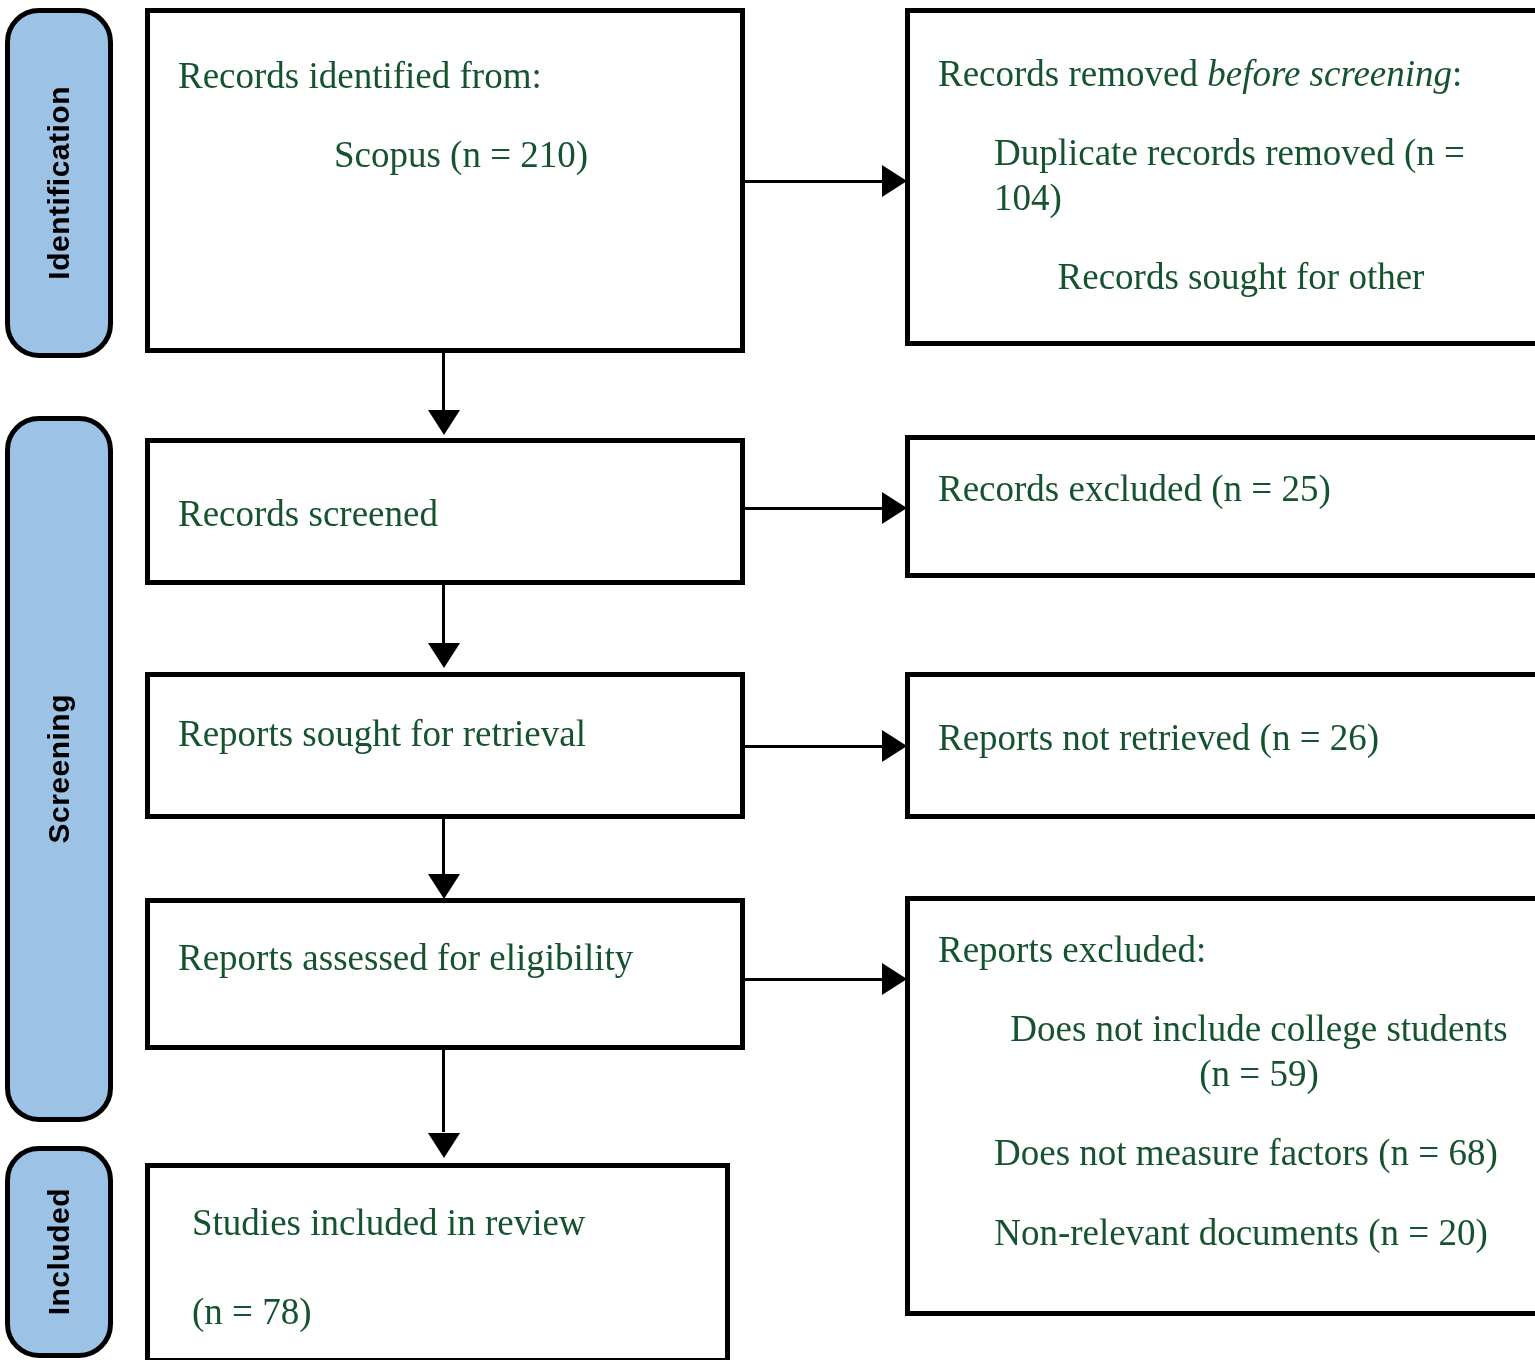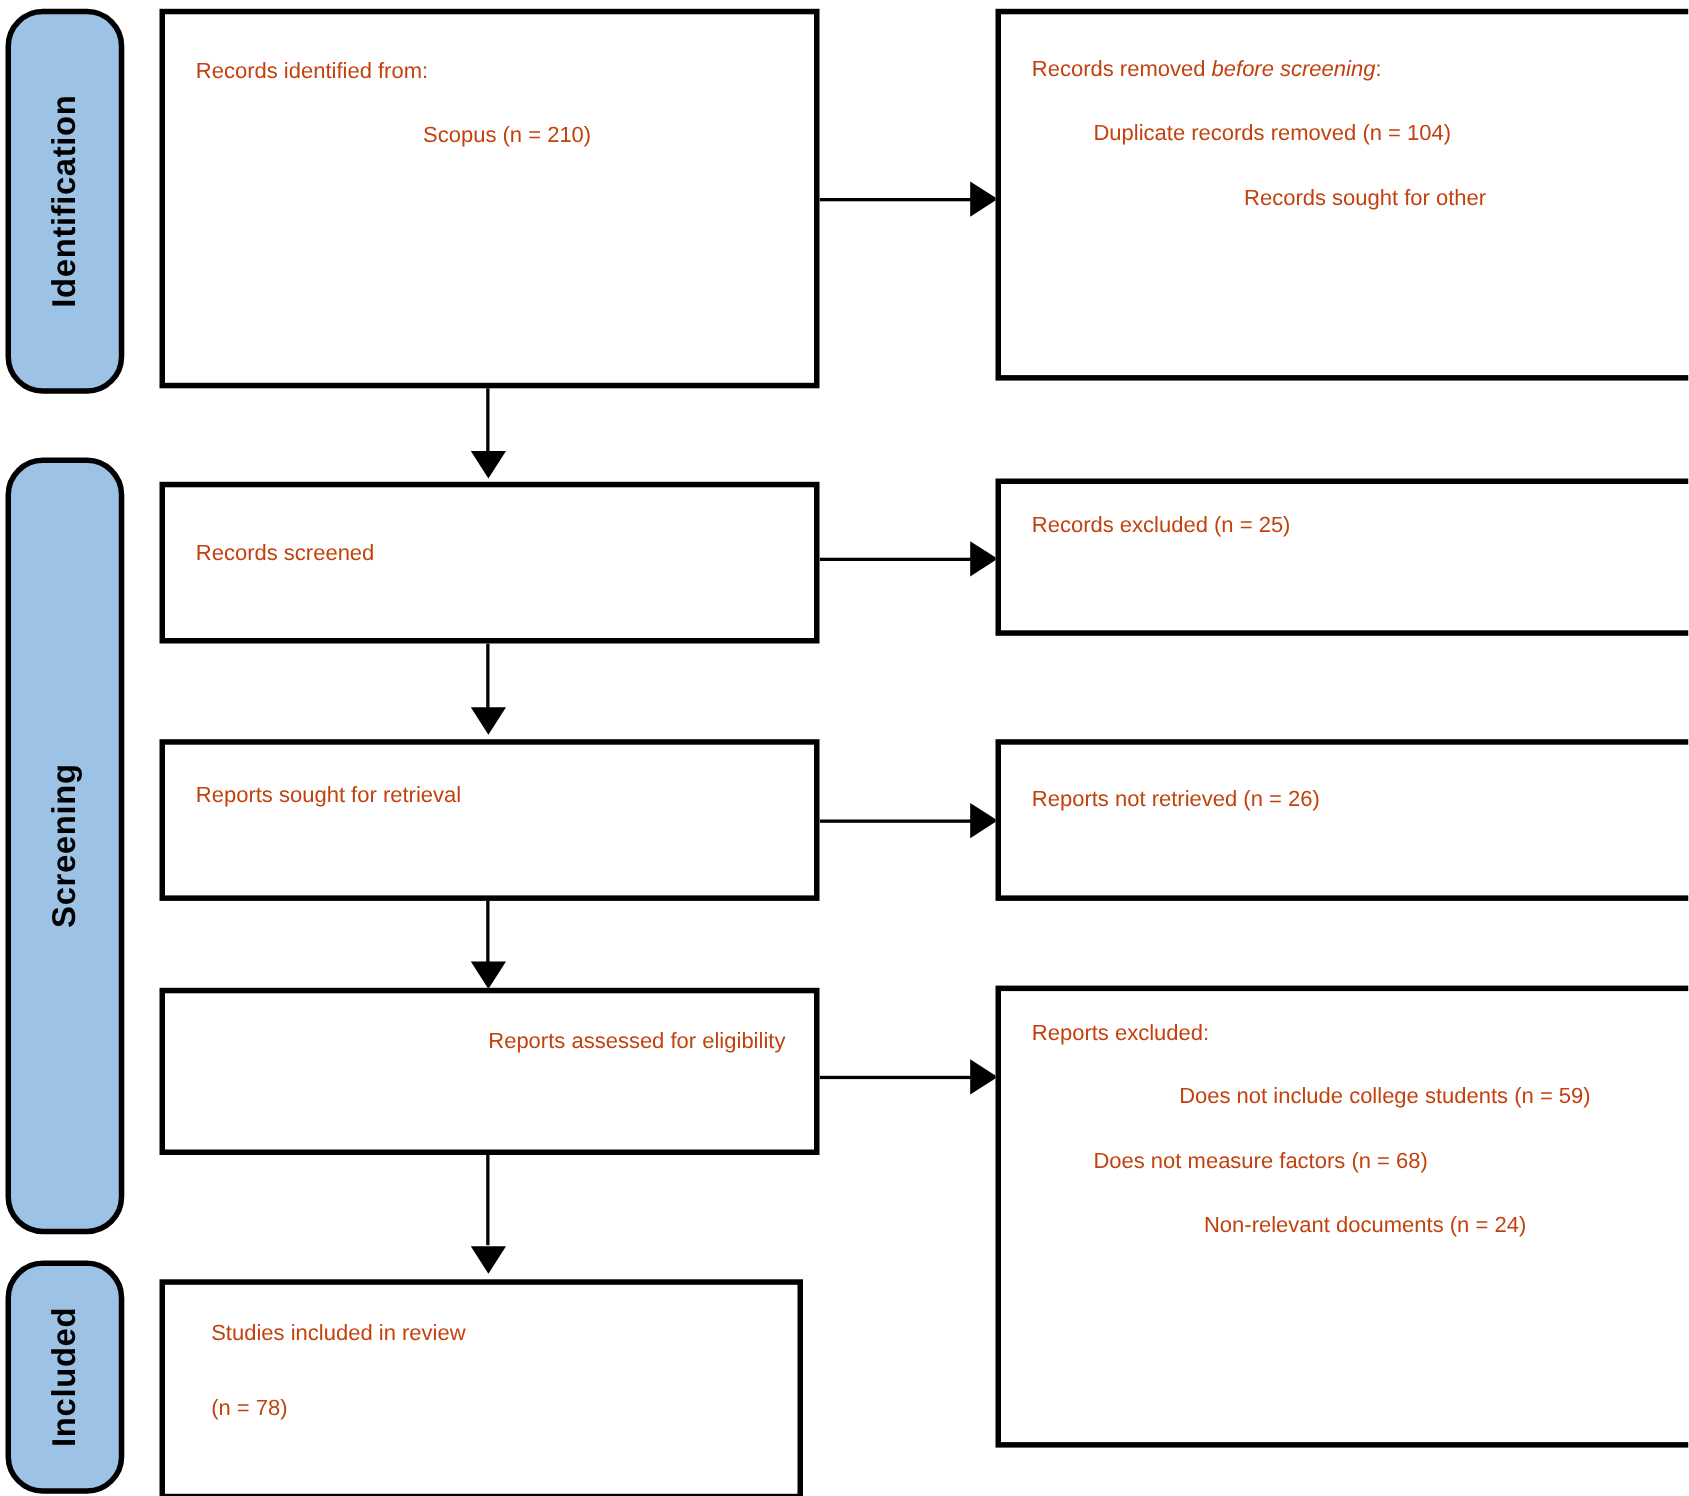--- a/index.html
+++ b/index.html
@@ -41,24 +41,25 @@
   
   .flow-box {
     position: absolute;
     background: #ffffff;
     border: 5px solid #000000;
     box-sizing: border-box;
     padding: 22px 26px 10px 28px;
     overflow: hidden;
   }
   .flow-box .line {
-    font-size: 20px;
+    font-size: 37px;
     line-height: 1.22;
-    color: #c2410c;
+    color: #14532d;
     margin: 0 0 0 0;
+    font-family: Liberation Serif, serif;
   }
   .flow-box .line.head {
     margin-bottom: 34px;
   }
   .flow-box .line.sub {
     margin-left: 56px;
     margin-bottom: 34px;
   }
   .flow-box .line.sub-last {
     margin-left: 30px;
@@ -142,21 +143,21 @@
   </div>
 
   <div class="flow-box" style="left:145px; top:438px; width:600px; height:147px; padding-top:48px;">
     <div class="line">Records screened</div>
   </div>
 
   <div class="flow-box" style="left:145px; top:672px; width:600px; height:147px; padding-top:34px;">
     <div class="line">Reports sought for retrieval</div>
   </div>
 
-  <div class="flow-box" style="left:145px; top:898px; width:600px; height:152px; padding-top:32px;text-align:right;">
+  <div class="flow-box" style="left:145px; top:898px; width:600px; height:152px; padding-top:32px;">
     <div class="line">Reports assessed for eligibility</div>
   </div>
 
   <div class="flow-box" style="left:145px; top:1163px; width:585px; height:200px; padding-top:32px; padding-left:42px;">
     <div class="line">Studies included in review</div>
     <div class="line spaced">(n = 78)</div>
   </div>
 
   <div class="flow-box" style="left:905px; top:8px; width:640px; height:338px; padding-top:38px;">
     <div class="line head"><span>Records removed </span><em>before screening</em><span>:</span></div>
@@ -169,16 +170,16 @@
   </div>
 
   <div class="flow-box" style="left:905px; top:672px; width:640px; height:147px; padding-top:38px;">
     <div class="line">Reports not retrieved (n = 26)</div>
   </div>
 
   <div class="flow-box" style="left:905px; top:896px; width:640px; height:420px; padding-top:26px;">
     <div class="line head">Reports excluded:</div>
     <div class="line sub" style="width:530px;text-align:center;">Does not include college students (n = 59)</div>
     <div class="line sub">Does not measure factors (n = 68)</div>
-    <div class="line sub-last">Non-relevant documents (n = 24)</div>
+    <div class="line sub-last">Non-relevant documents (n = 20)</div>
   </div>
 
 </div>
 
 </body></html>

